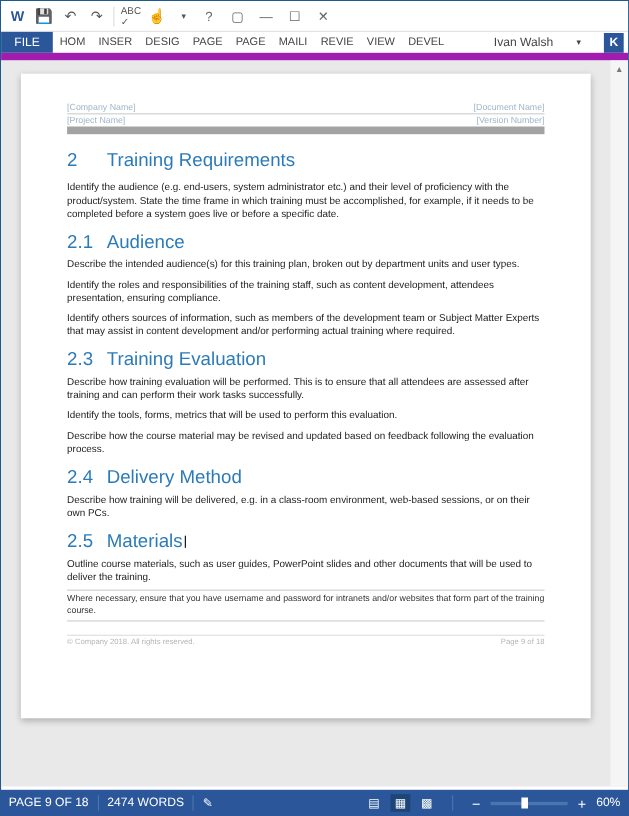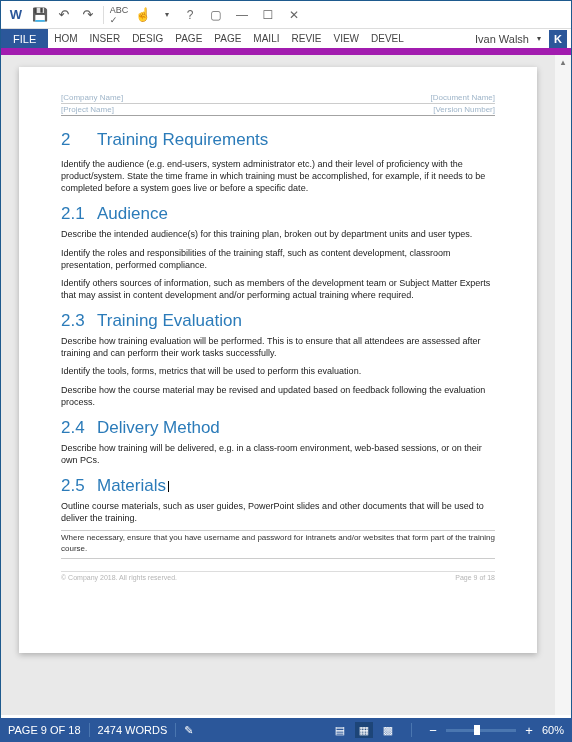--- a/index.html
+++ b/index.html
@@ -7,29 +7,29 @@
 .titlebar{height:28px;background:#fff;display:flex;align-items:center;padding:0 4px;border-bottom:1px solid #ddd}
 .qat{display:flex;gap:2px;align-items:center}
 .qat-btn{width:22px;height:22px;display:flex;align-items:center;justify-content:center;color:#555;cursor:pointer;font-size:13px}
 .qat-sep{width:1px;height:18px;background:#ddd;margin:0 2px}
 .title-text{flex:1;text-align:center;color:#666;font-size:12px;overflow:hidden;white-space:nowrap}
 .win-controls{display:flex;gap:2px}
 .win-btn{width:24px;height:22px;display:flex;align-items:center;justify-content:center;color:#666;cursor:pointer;font-size:12px}
 .ribbon-tabs{height:26px;background:#fff;display:flex;align-items:stretch;border-bottom:7px solid #a21caf}
 .tab-file{background:#2b579a;color:#fff;padding:0 12px;display:flex;align-items:center;font-size:11px;cursor:pointer}
 .tab{padding:0 6px;display:flex;align-items:center;color:#444;font-size:10px;cursor:pointer}
-.user-area{margin-left:auto;display:flex;align-items:center;gap:8px;padding-right:4px;color:#444;font-size:11px}
+.user-area{margin-left:auto;display:flex;align-items:center;gap:21px;padding-right:4px;color:#444;font-size:11px}
 .user-badge{width:18px;height:18px;background:#2b579a;color:#fff;display:flex;align-items:center;justify-content:center;font-weight:bold;font-size:11px}
 .doc-area{height:660px;background:#e9e9e9;display:flex;position:relative}
 .scroll-v{width:16px;background:#f5f5f5;display:flex;flex-direction:column;align-items:center;padding-top:2px}
 .scroll-btn{width:14px;height:14px;font-size:9px;color:#777;text-align:center;cursor:pointer}
 .page-wrap{flex:1;overflow:hidden;padding:12px 18px 0 18px}
 .page{background:#fff;box-shadow:0 2px 6px rgba(0,0,0,0.25);padding:26px 42px 18px 42px;height:586px;position:relative}
 .hdr-row{display:flex;justify-content:space-between;font-size:8px;color:#9fb5c9;border-bottom:1px solid #ccc;padding-bottom:1px;margin-bottom:1px}
-.hdr-row2{display:flex;justify-content:space-between;font-size:8px;color:#9fb5c9;border-bottom:1px solid #a3a3a3;padding-bottom:1px}
+.hdr-row2{display:flex;justify-content:space-between;font-size:8px;color:#9fb5c9;border-bottom:7px solid #a3a3a3;padding-bottom:1px}
 .h1{color:#2b7bb9;font-family:"Century Gothic","Segoe UI",sans-serif;font-size:17px;font-weight:normal;margin:14px 0 8px 0}
 .h1-num{display:inline-block;width:36px}
 .h2{color:#2b7bb9;font-family:"Century Gothic","Segoe UI",sans-serif;font-size:17px;font-weight:normal;margin:10px 0 4px 0}
 .h2-num{display:inline-block;width:36px}
 .body-text{font-size:9px;color:#222;line-height:1.35;margin-bottom:6px}
 .ftr-line{border-top:1px solid #ccc;margin-top:6px}
 .footnote{font-size:8px;color:#333;padding-top:2px;line-height:1.3}
 .ftr-row{display:flex;justify-content:space-between;font-size:7px;color:#b5b5b5;border-top:1px solid #ddd;padding-top:2px;margin-top:12px}
 .cursor{display:inline-block;width:1px;height:11px;background:#000;vertical-align:middle;margin-left:2px}
 .statusbar{position:absolute;bottom:0;left:0;right:0;height:24px;background:#2b579a;color:#fff;display:flex;align-items:center;font-size:11px;padding:0 8px}
@@ -94,21 +94,21 @@
       </div>
 
       <div class="h1">
         <span class="h1-num">2</span><span>Training Requirements</span>
       </div>
       <p class="body-text">Identify the audience (e.g. end-users, system administrator etc.) and their level of proficiency with the product/system. State the time frame in which training must be accomplished, for example, if it needs to be completed before a system goes live or before a specific date.</p>
 
       <div class="h2"><span class="h2-num">2.1</span><span>Audience</span></div>
       <p class="body-text">Describe the intended audience(s) for this training plan, broken out by department units and user types.</p>
 
-      <p class="body-text">Identify the roles and responsibilities of the training staff, such as content development, classroom presentation, performed compliance.</p>
+      <p class="body-text">Identify the roles and responsibilities of the training staff, such as content development, attendees presentation, ensuring compliance.</p>
       <p class="body-text">Identify others sources of information, such as members of the development team or Subject Matter Experts that may assist in content development and/or performing actual training where required.</p>
 
       <div class="h2"><span class="h2-num">2.3</span><span>Training Evaluation</span></div>
       <p class="body-text">Describe how training evaluation will be performed. This is to ensure that all attendees are assessed after training and can perform their work tasks successfully.</p>
       <p class="body-text">Identify the tools, forms, metrics that will be used to perform this evaluation.</p>
       <p class="body-text">Describe how the course material may be revised and updated based on feedback following the evaluation process.</p>
 
       <div class="h2"><span class="h2-num">2.4</span><span>Delivery Method</span></div>
       <p class="body-text">Describe how training will be delivered, e.g. in a class-room environment, web-based sessions, or on their own PCs.</p>
 

